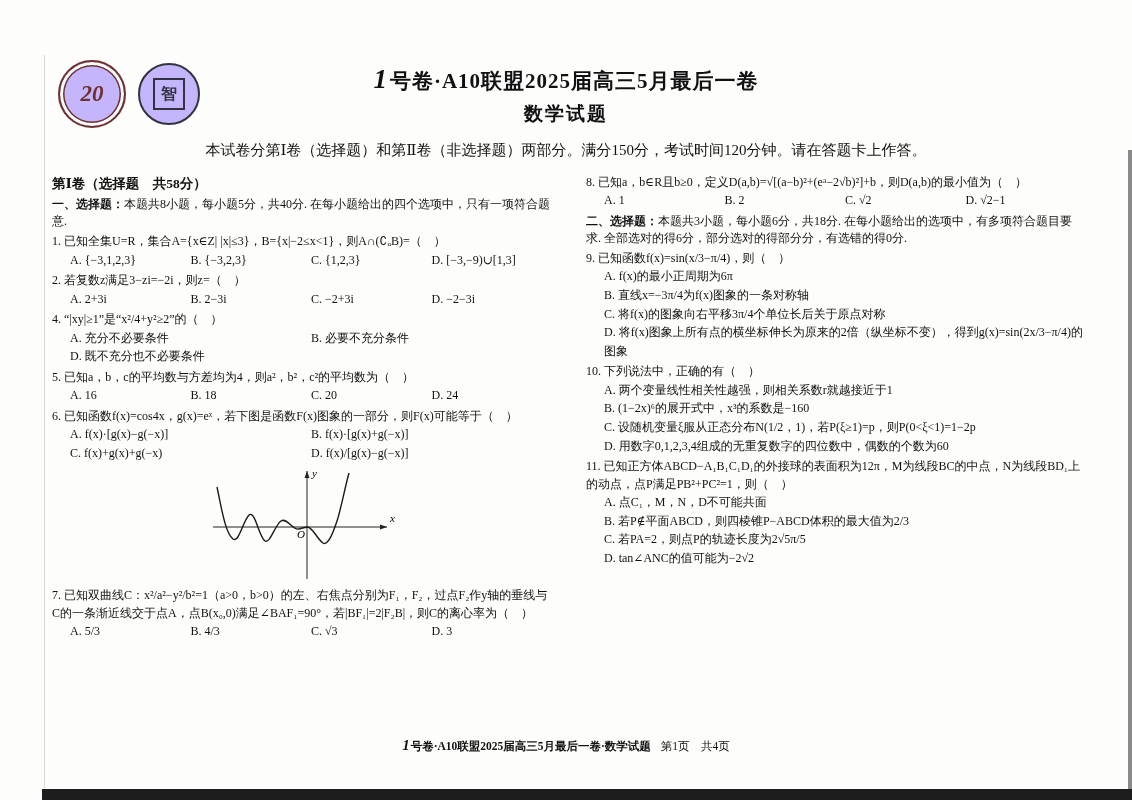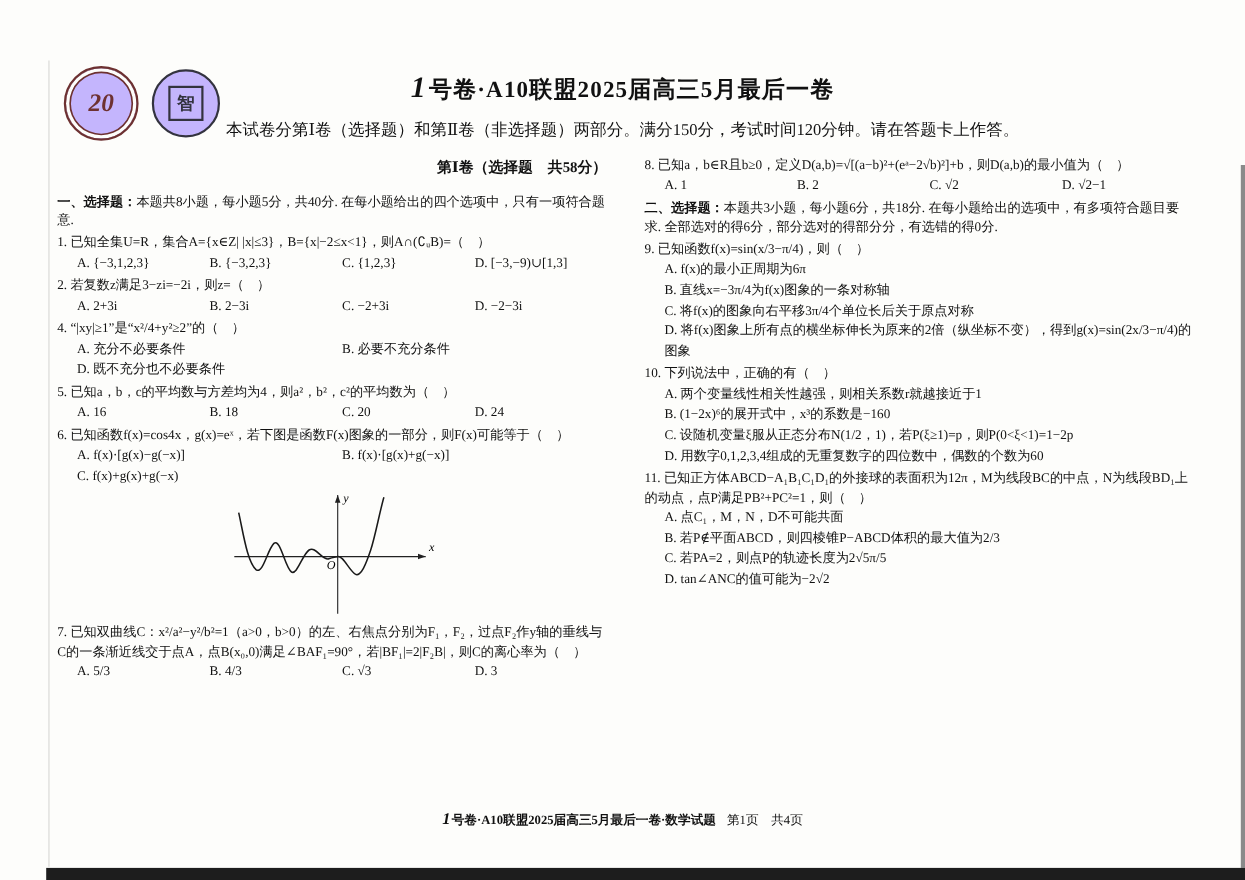--- a/index.html
+++ b/index.html
@@ -30,21 +30,21 @@
 
   .header{padding-top:64px;text-align:center;}
   .title{font-size:21px;font-weight:bold;letter-spacing:1px;}
   .styled-one{font-style:italic;font-size:27px;font-weight:bold;margin-right:2px;}
   .subtitle{font-size:19px;font-weight:bold;margin-top:6px;letter-spacing:2px;}
   .note{font-size:15px;margin-top:14px;}
 
   .columns{display:flex;gap:34px;padding:0 46px 0 52px;margin-top:14px;height:556px;overflow:hidden;}
   .col{flex:1;font-size:12px;line-height:1.42;}
 
-  .sec-title{text-align:right;font-weight:bold;font-size:13.5px;margin-bottom:14px;}
+  .sec-title{text-align:left;font-weight:bold;font-size:13.5px;margin-bottom:3px;}
   .intro{margin-bottom:3px;}
   .b{font-weight:bold;}
 
   .q{margin-bottom:3px;}
   .stem{line-height:1.45;}
   .opts{display:flex;flex-wrap:wrap;padding-left:18px;line-height:1.55;}
   .opts-4 .opt{flex:1 1 25%;max-width:25%;}
   .opts-2 .opt{flex:1 1 50%;max-width:50%;}
   .opts-1{display:block;}
   .opts-1 .opt{display:block;}
@@ -68,20 +68,21 @@
     </div>
     <div class="seal seal-right">
       <span class="inner">智</span>
     </div>
   </div>
 
   <div class="header">
     <div class="title">
       <span class="styled-one">1</span><span>号卷·A10联盟2025届高三5月最后一卷</span>
     </div>
+    <div class="subtitle">数学试题</div>
     <div class="note">本试卷分第Ⅰ卷（选择题）和第Ⅱ卷（非选择题）两部分。满分150分，考试时间120分钟。请在答题卡上作答。</div>
   </div>
 
   <div class="columns">
 
     <div class="col">
       <div class="sec-title">第Ⅰ卷（选择题　共58分）</div>
       <div class="intro">
         <span class="b">一、选择题：</span><span>本题共8小题，每小题5分，共40分. 在每小题给出的四个选项中，只有一项符合题意.</span>
       </div>
@@ -125,20 +126,21 @@
           <span class="opt">D. 24</span>
         </div>
       </div>
 
       <div class="q">
         <div class="stem">6. 已知函数f(x)=cos4x，g(x)=eˣ，若下图是函数F(x)图象的一部分，则F(x)可能等于（　）</div>
         <div class="opts opts-2">
           <span class="opt">A. f(x)·[g(x)−g(−x)]</span>
           <span class="opt">B. f(x)·[g(x)+g(−x)]</span>
           <span class="opt">C. f(x)+g(x)+g(−x)</span>
+          <span class="opt">D. f(x)/[g(x)−g(−x)]</span>
         </div>
       </div>
 
       <div class="figure">
         <svg width="190" height="118" viewBox="0 0 190 118">
 
           <line x1="6" y1="62" x2="180" y2="62" stroke="#222" stroke-width="1"></line>
           <polygon points="180,62 173,59.5 173,64.5" fill="#222"></polygon>
           <line x1="100" y1="114" x2="100" y2="6" stroke="#222" stroke-width="1"></line>
           <polygon points="100,6 97.5,13 102.5,13" fill="#222"></polygon>

